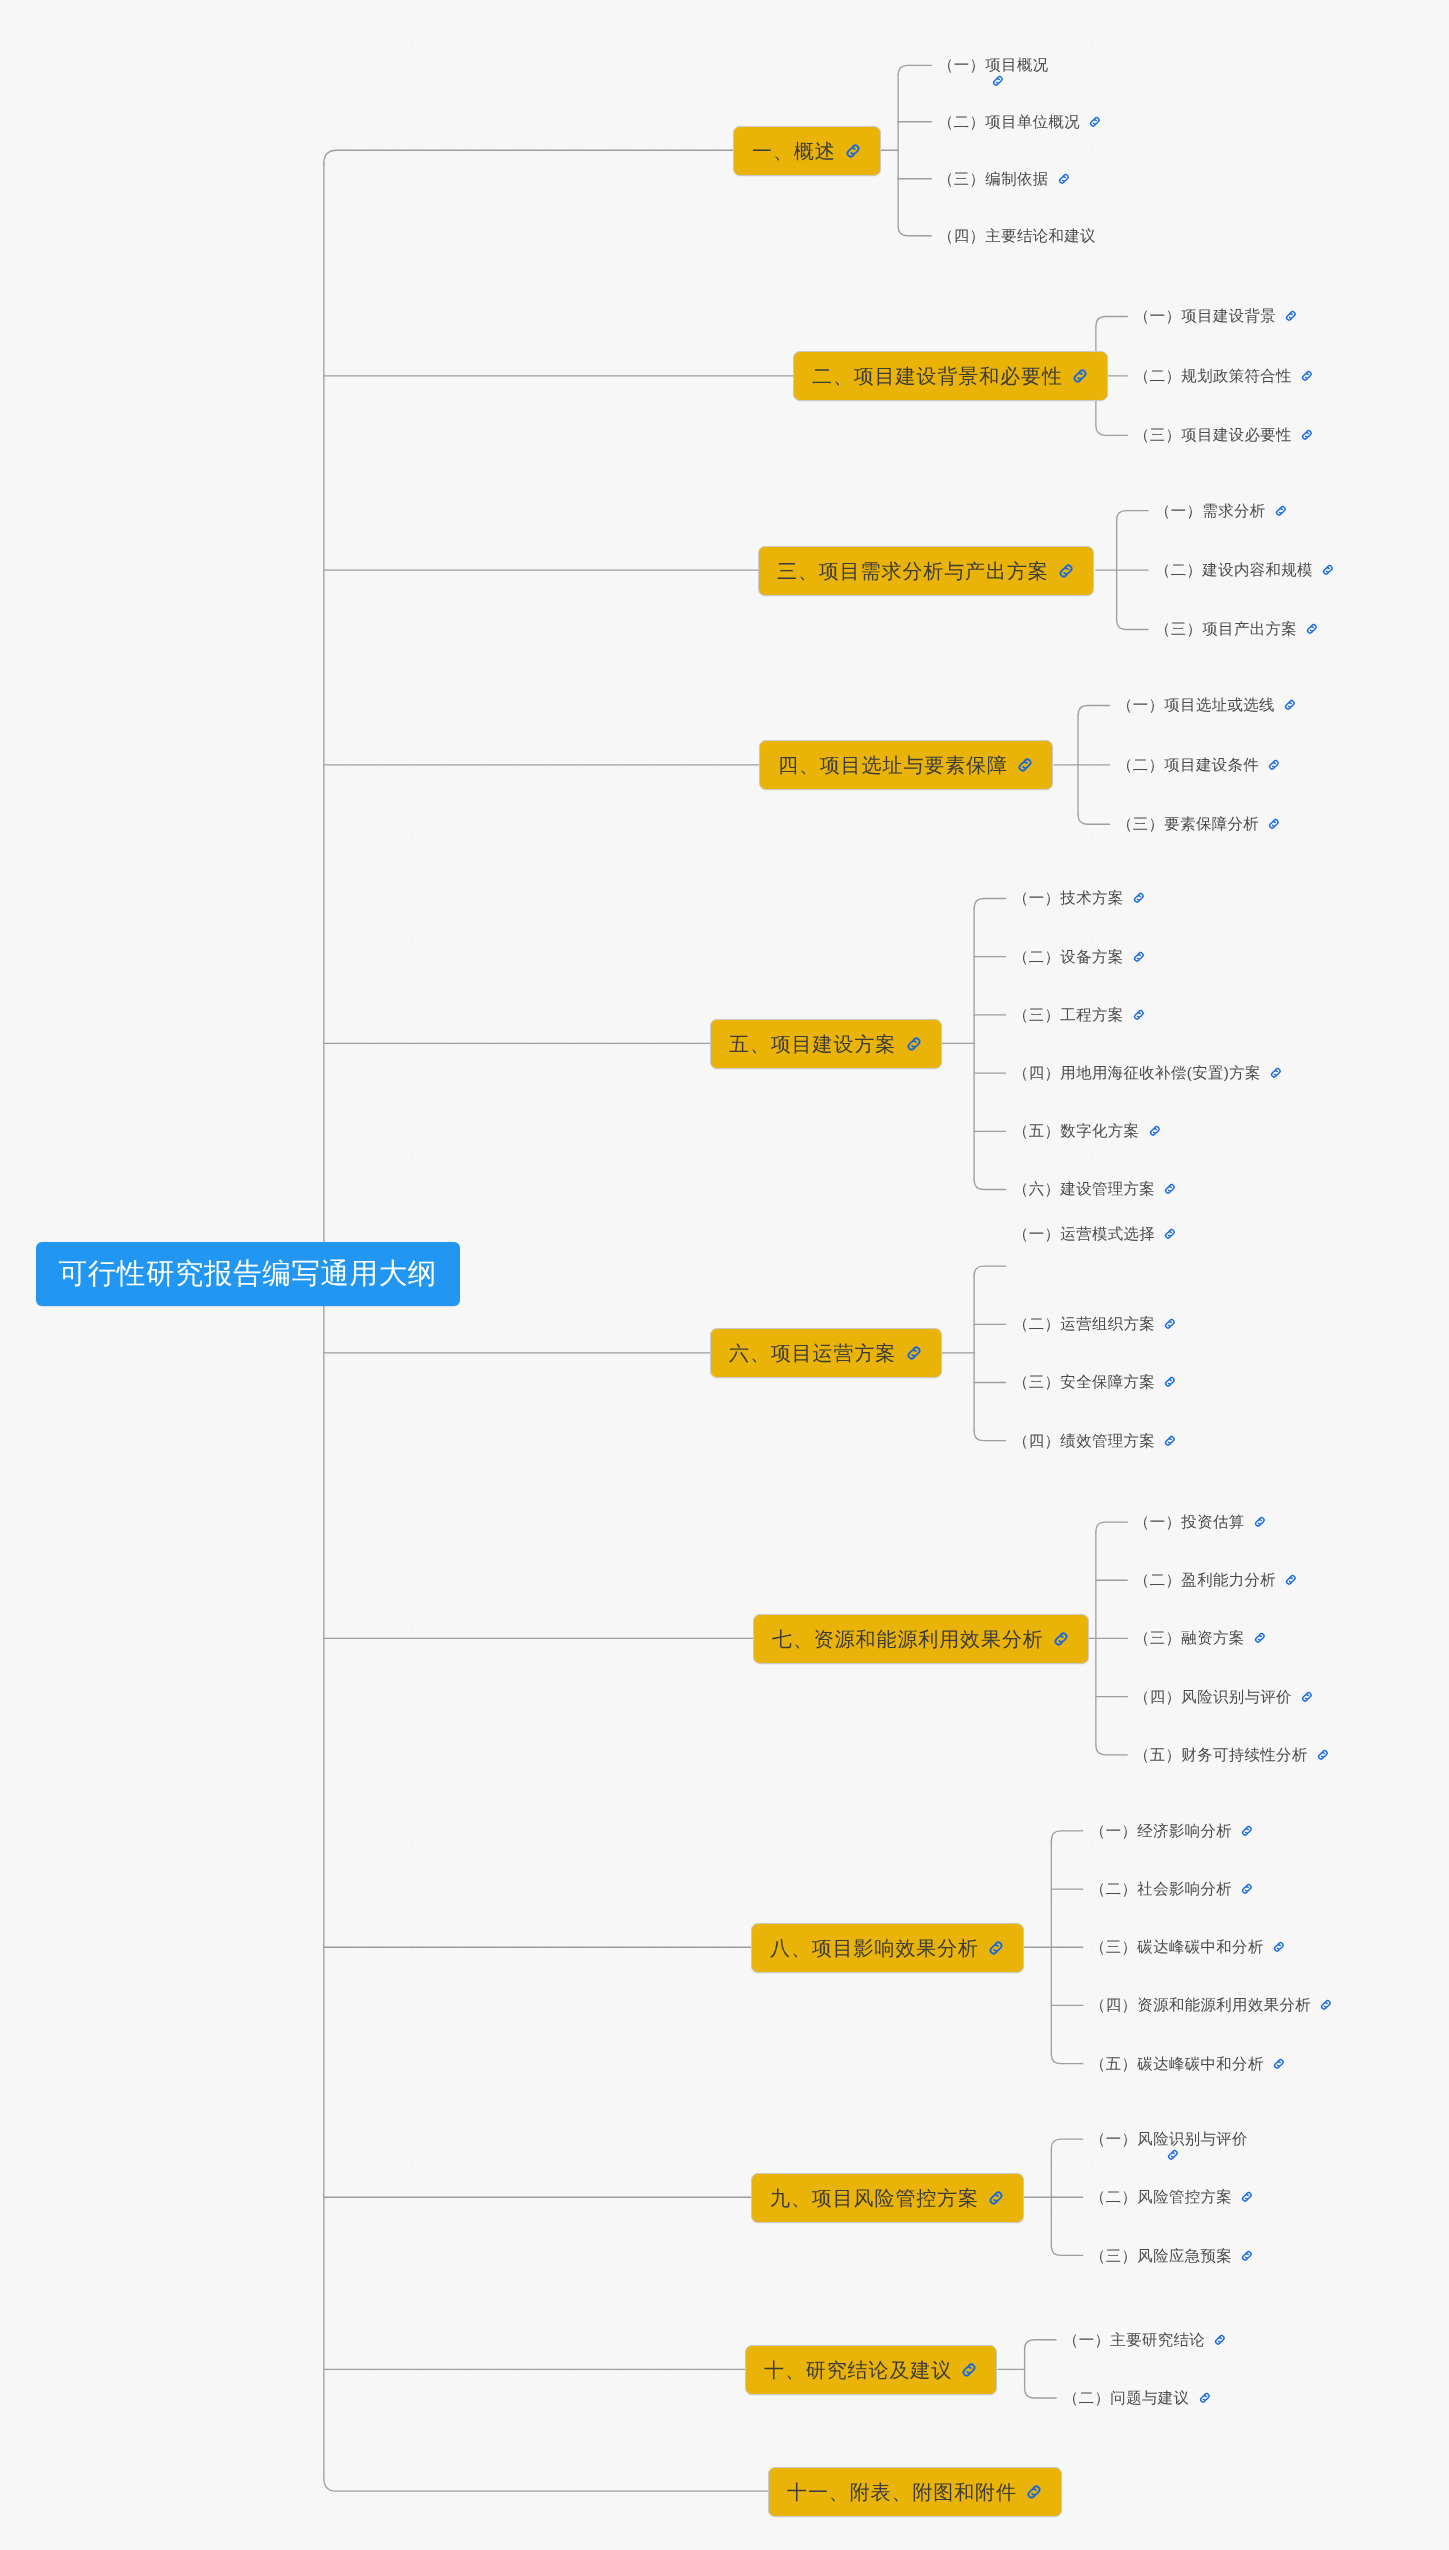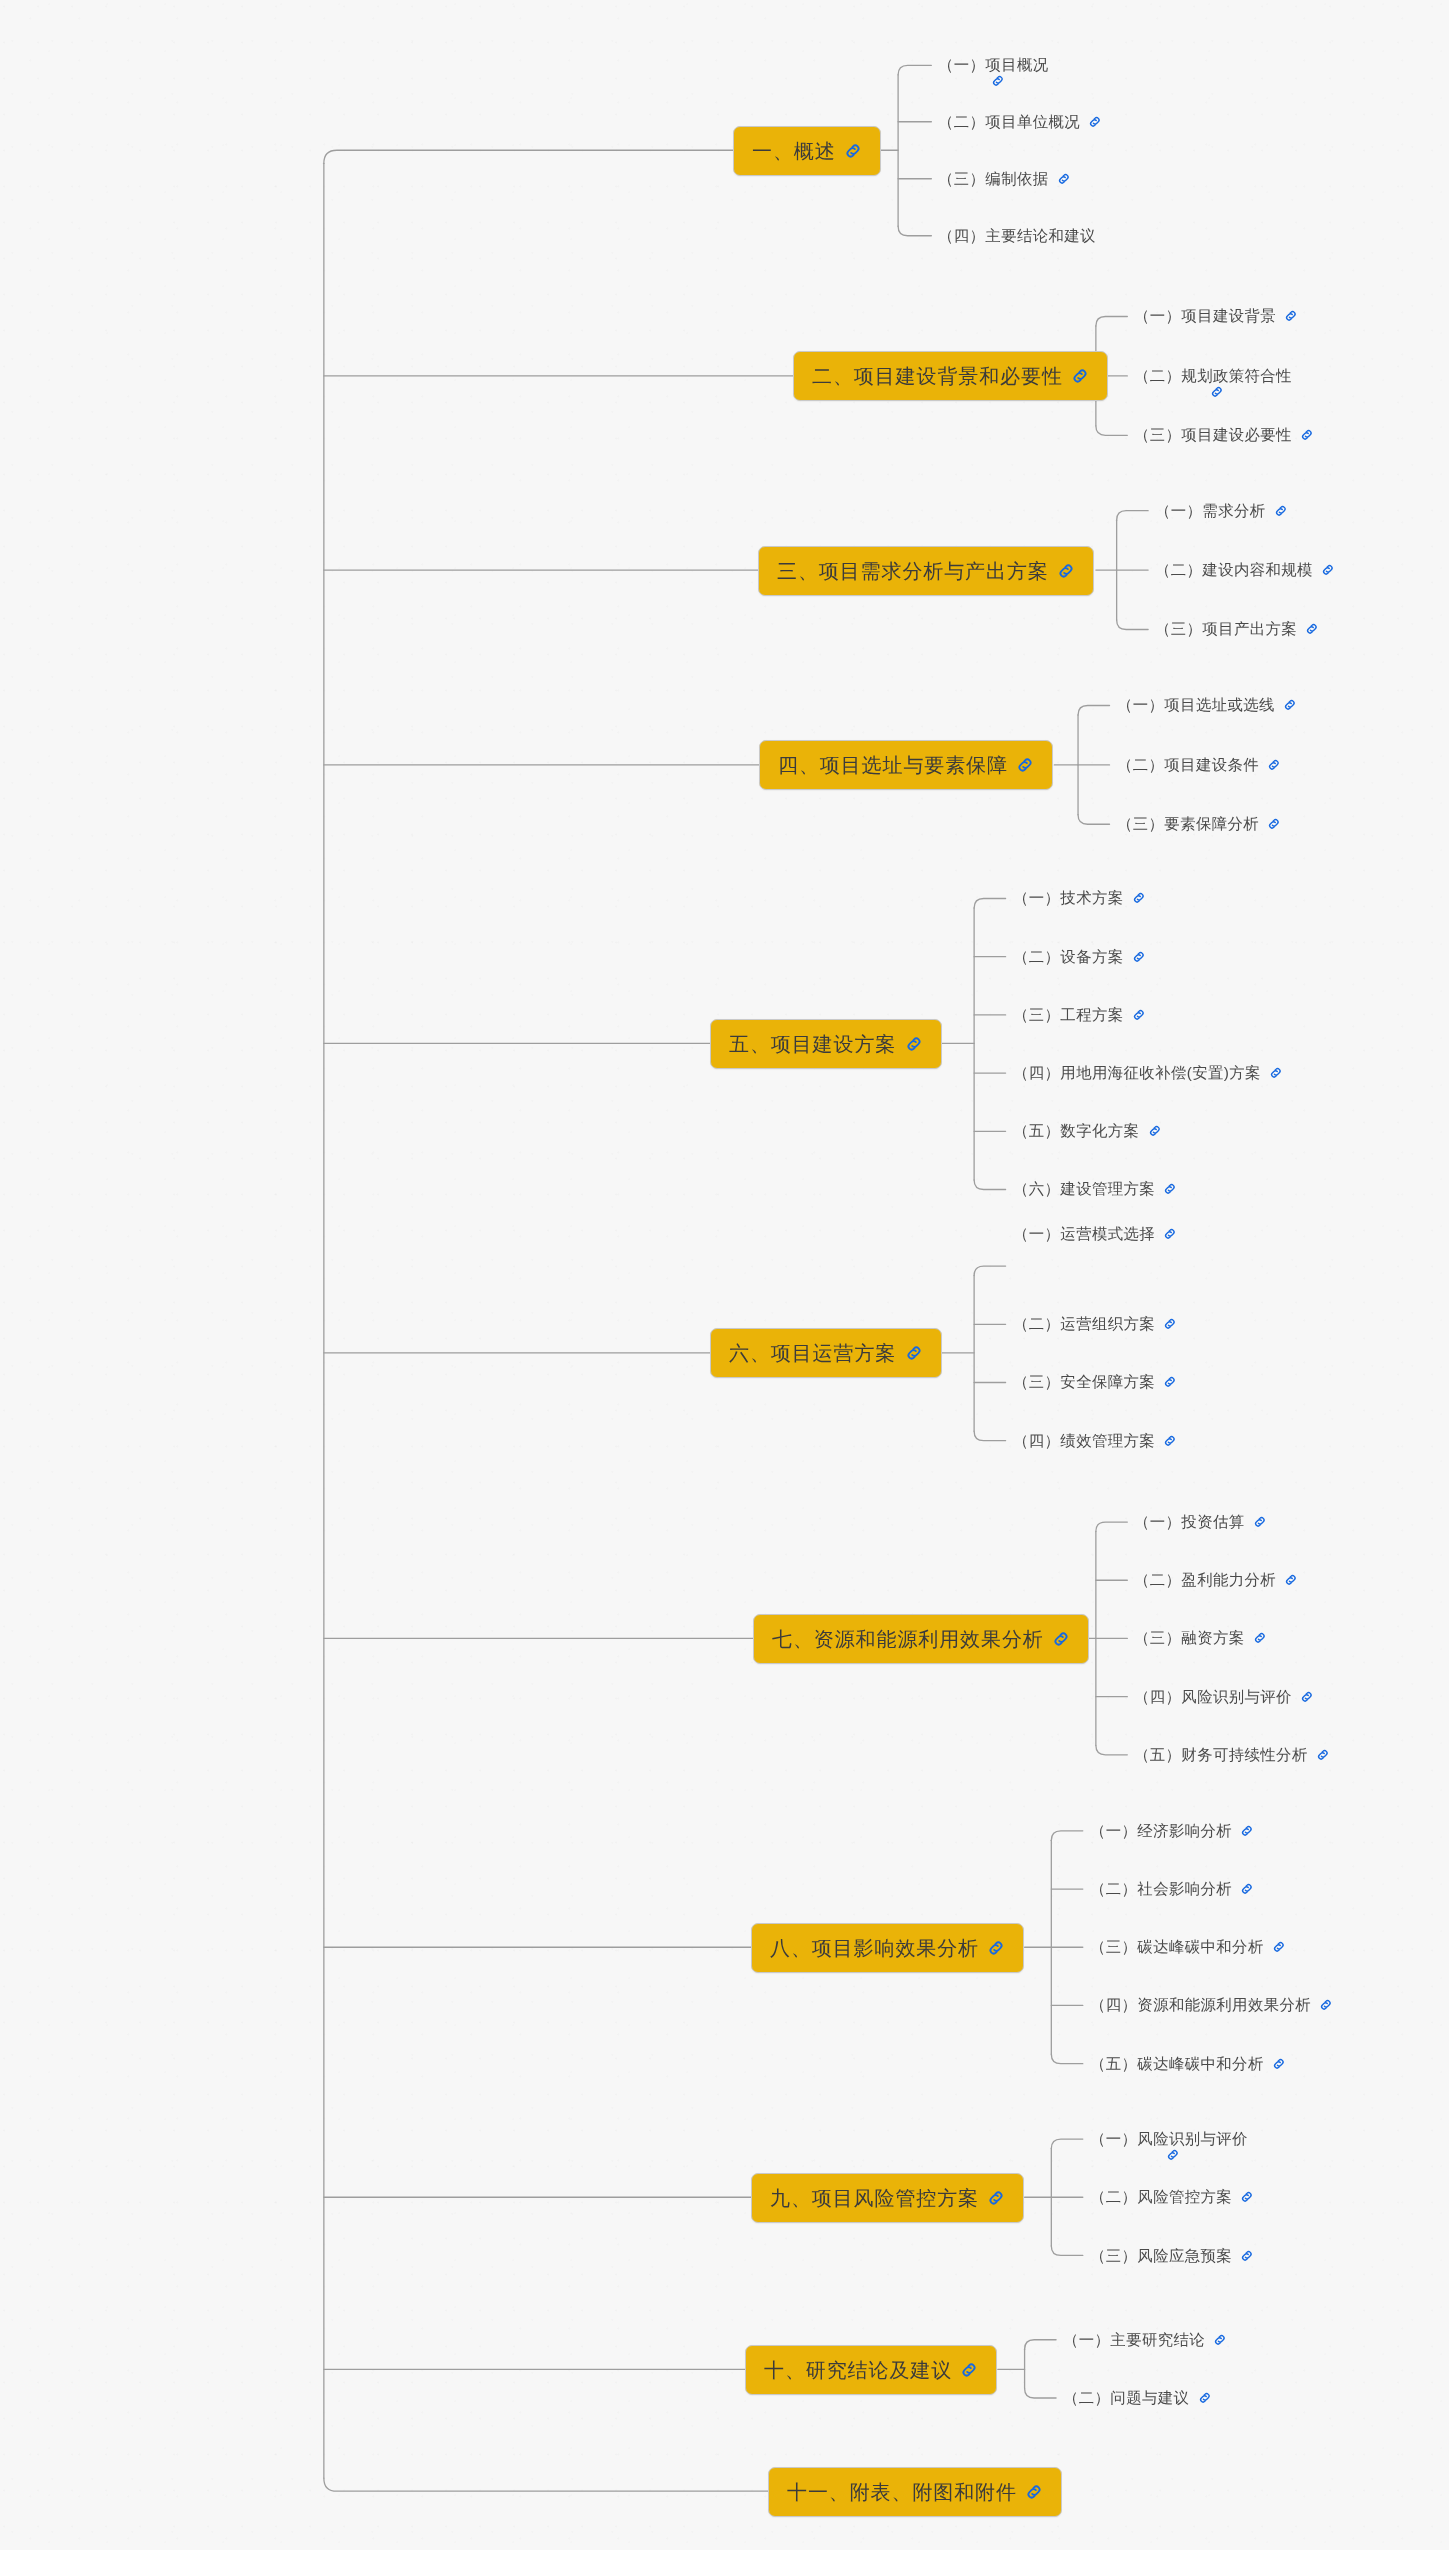--- a/index.html
+++ b/index.html
@@ -169,20 +169,23 @@
       <path d="M 1770 3618 L 1770 3782" stroke="#9e9e9e" stroke-width="2.2" fill="none" stroke-linecap="round"></path>
       <path d="M 1770 3618 Q 1770 3602 1786 3602 L 1823 3602" stroke="#9e9e9e" stroke-width="2.2" fill="none" stroke-linecap="round"></path>
       <path d="M 1770 3700 L 1823 3700" stroke="#9e9e9e" stroke-width="2.2" fill="none" stroke-linecap="round"></path>
       <path d="M 1770 3782 Q 1770 3798 1786 3798 L 1823 3798" stroke="#9e9e9e" stroke-width="2.2" fill="none" stroke-linecap="round"></path>
       <path d="M 1680 3990 L 1725 3990" stroke="#9e9e9e" stroke-width="2.2" fill="none" stroke-linecap="round"></path>
       <path d="M 1725 3956 L 1725 4022" stroke="#9e9e9e" stroke-width="2.2" fill="none" stroke-linecap="round"></path>
       <path d="M 1725 3956 Q 1725 3940 1741 3940 L 1778 3940" stroke="#9e9e9e" stroke-width="2.2" fill="none" stroke-linecap="round"></path>
       <path d="M 1725 4022 Q 1725 4038 1741 4038 L 1778 4038" stroke="#9e9e9e" stroke-width="2.2" fill="none" stroke-linecap="round"></path>
     </svg>
 
+  <div class="node root-node" style="left:36px; top:1242px;">
+    <span class="root-label">可行性研究报告编写通用大纲</span>
+  </div>
 
   <div id="nodes">
       <div class="node main-node" style="visibility: visible; left: 733px; top: 126px;">
         <span class="main-label">一、概述</span>
         <span class="link-icon">
           <svg viewBox="0 0 24 24" fill="none" stroke="#1769e0" stroke-width="2.4" stroke-linecap="round" stroke-linejoin="round">
             <path d="M9.5 14.5a4.2 4.2 0 0 0 6 0l2.6-2.6a4.2 4.2 0 0 0-6-6l-1.2 1.2"></path>
             <path d="M14.5 9.5a4.2 4.2 0 0 0-6 0L5.9 12.1a4.2 4.2 0 0 0 6 6l1.2-1.2"></path>
           </svg>
         </span>
@@ -228,21 +231,21 @@
       </div>
       <div class="node leaf-node" style="visibility: visible; left: 1134px; top: 307px;">
         <span class="leaf-label">（一）项目建设背景</span>
         <span class="link-icon">
           <svg viewBox="0 0 24 24" fill="none" stroke="#1769e0" stroke-width="2.4" stroke-linecap="round" stroke-linejoin="round">
             <path d="M9.5 14.5a4.2 4.2 0 0 0 6 0l2.6-2.6a4.2 4.2 0 0 0-6-6l-1.2 1.2"></path>
             <path d="M14.5 9.5a4.2 4.2 0 0 0-6 0L5.9 12.1a4.2 4.2 0 0 0 6 6l1.2-1.2"></path>
           </svg>
         </span>
       </div>
-      <div class="node leaf-node" style="visibility: visible; left: 1134px; top: 367px; flex-direction: column;">
+      <div class="node leaf-node" style="visibility: visible; left: 1134px; top: 367px;">
         <span class="leaf-label">（二）规划政策符合性</span>
         <span class="link-icon">
           <svg viewBox="0 0 24 24" fill="none" stroke="#1769e0" stroke-width="2.4" stroke-linecap="round" stroke-linejoin="round">
             <path d="M9.5 14.5a4.2 4.2 0 0 0 6 0l2.6-2.6a4.2 4.2 0 0 0-6-6l-1.2 1.2"></path>
             <path d="M14.5 9.5a4.2 4.2 0 0 0-6 0L5.9 12.1a4.2 4.2 0 0 0 6 6l1.2-1.2"></path>
           </svg>
         </span>
       </div>
       <div class="node leaf-node" style="visibility: visible; left: 1134px; top: 426px;">
         <span class="leaf-label">（三）项目建设必要性</span>

